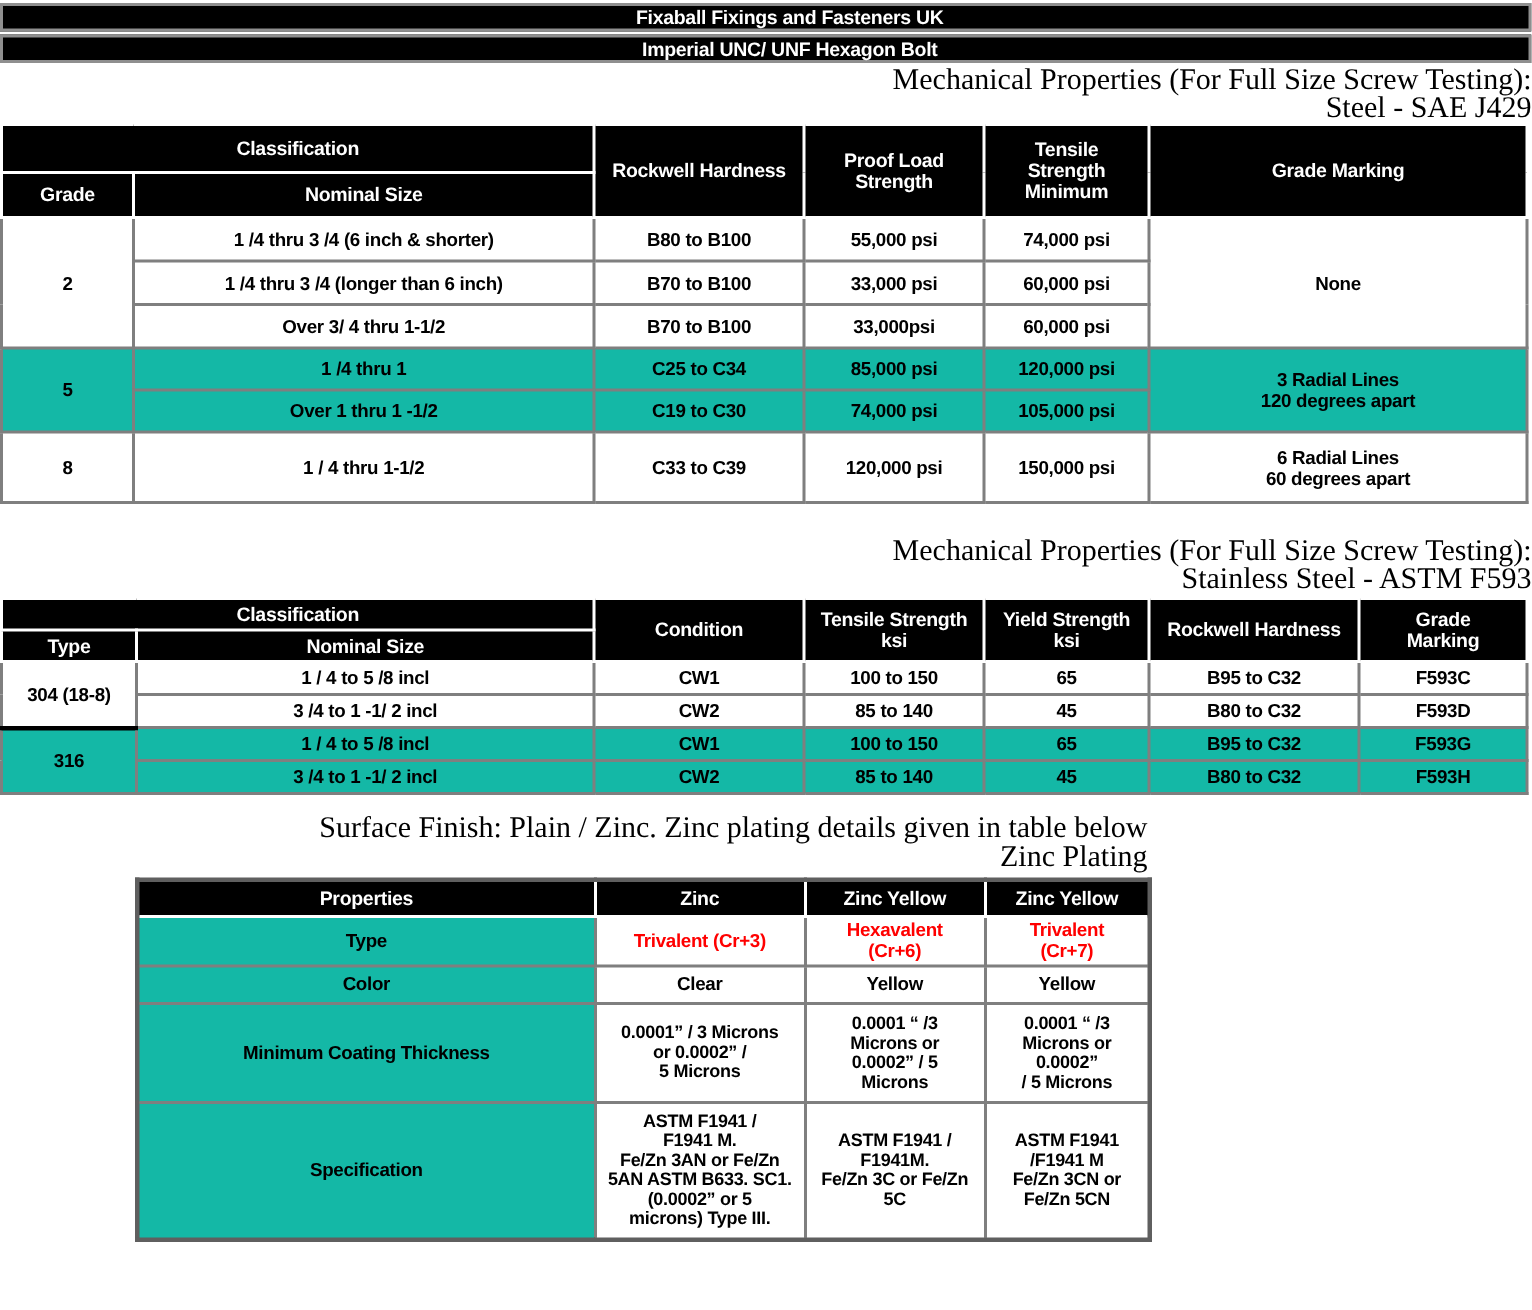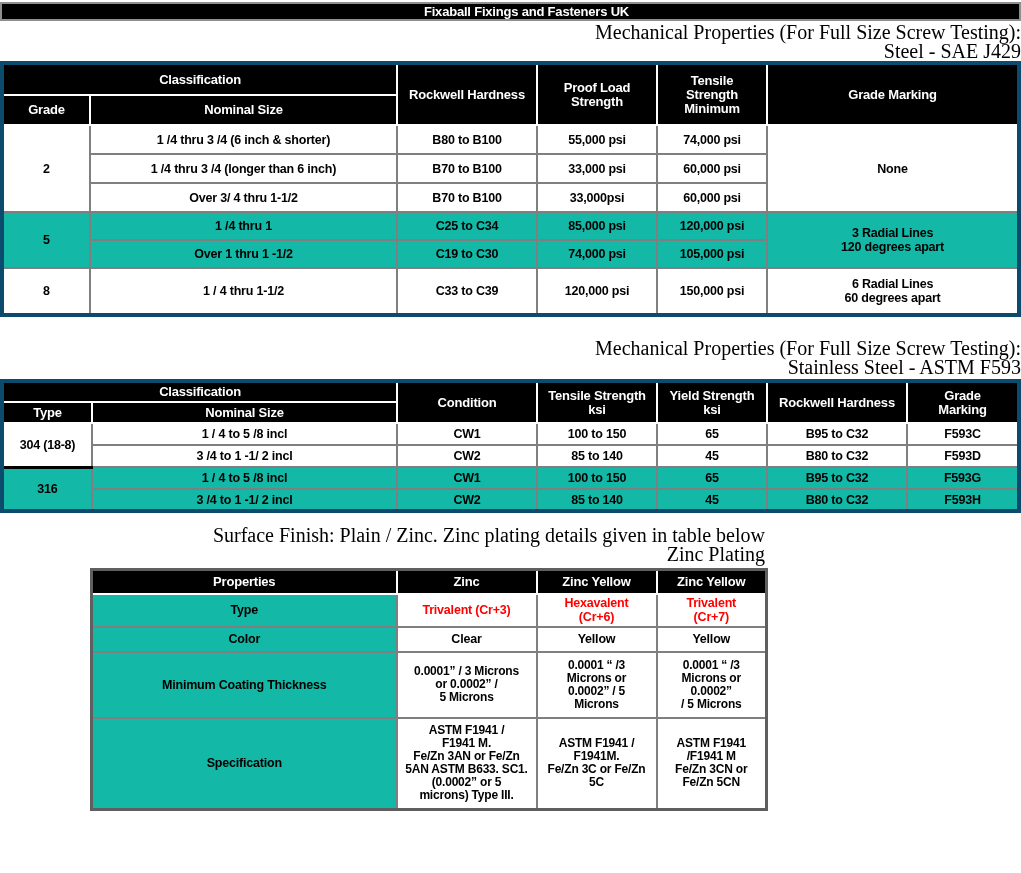--- a/index.html
+++ b/index.html
@@ -12,21 +12,21 @@
 
   
   .sec-title{font-family:"Liberation Serif",serif;font-size:20px;line-height:19px;text-align:right;}
   .sec-title div{white-space:pre-line;}
   .title-steel{margin-top:2px;}
   .title-ss{margin-top:22px;margin-bottom:2px;}
   .title-zinc{margin-top:13px;margin-bottom:4px;width:675px;margin-left:90px;}
 
   
   table{border-collapse:collapse;table-layout:fixed;}
-  .t{width:1017px;border:4px solid #0c4a6e;}
+  .t{width:1017px;border:1px solid #0c4a6e;}
   .t th{background:#000;color:#fff;border:2px solid #fff;font-weight:bold;font-size:13px;
         line-height:14px;padding:0 2px;text-align:center;vertical-align:middle;letter-spacing:-0.2px;}
   .t td{border:2px solid #7f7f7f;background:#fff;font-weight:bold;font-size:12.5px;line-height:14px;
         padding:0 4px;text-align:center;vertical-align:middle;letter-spacing:-0.2px;}
   td.shade{background:#14b8a6;}
   .pre{white-space:pre-line;}
   .red{color:#ff0000;}
   td.thickline{border-bottom:3px solid #000;}
 
   .t3{width:675px;margin-left:90px;border:3px solid #5f5f5f;}
@@ -36,20 +36,21 @@
   .r21{height:21px}.r22{height:22px}
   .r24{height:24px}.r33{height:33px}.r23{height:25px}.r66{height:66px}.r92{height:92px}
 </style>
 </head>
 <body>
 
 <div>
 
   <div class="bars">
     <div class="bar">Fixaball Fixings and Fasteners UK</div>
+    <div class="bar">Imperial UNC/ UNF Hexagon Bolt</div>
   </div>
 
   <div class="sec-title title-steel">
     <div>Mechanical Properties (For Full Size Screw Testing):</div>
     <div>Steel - SAE J429</div>
   </div>
 
   <table class="t">
     <colgroup>
       <col style="width:88px">

